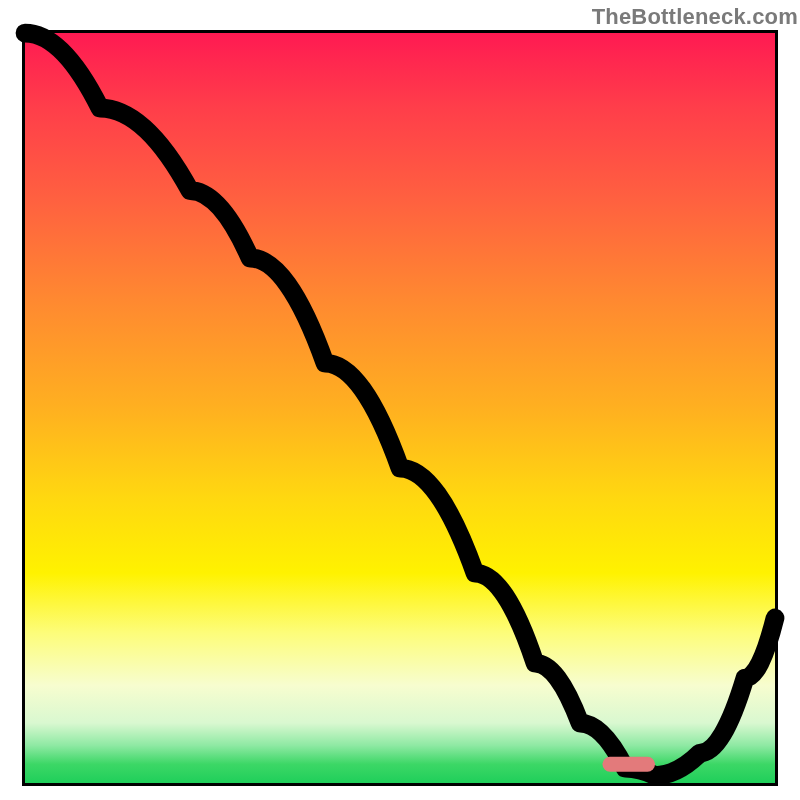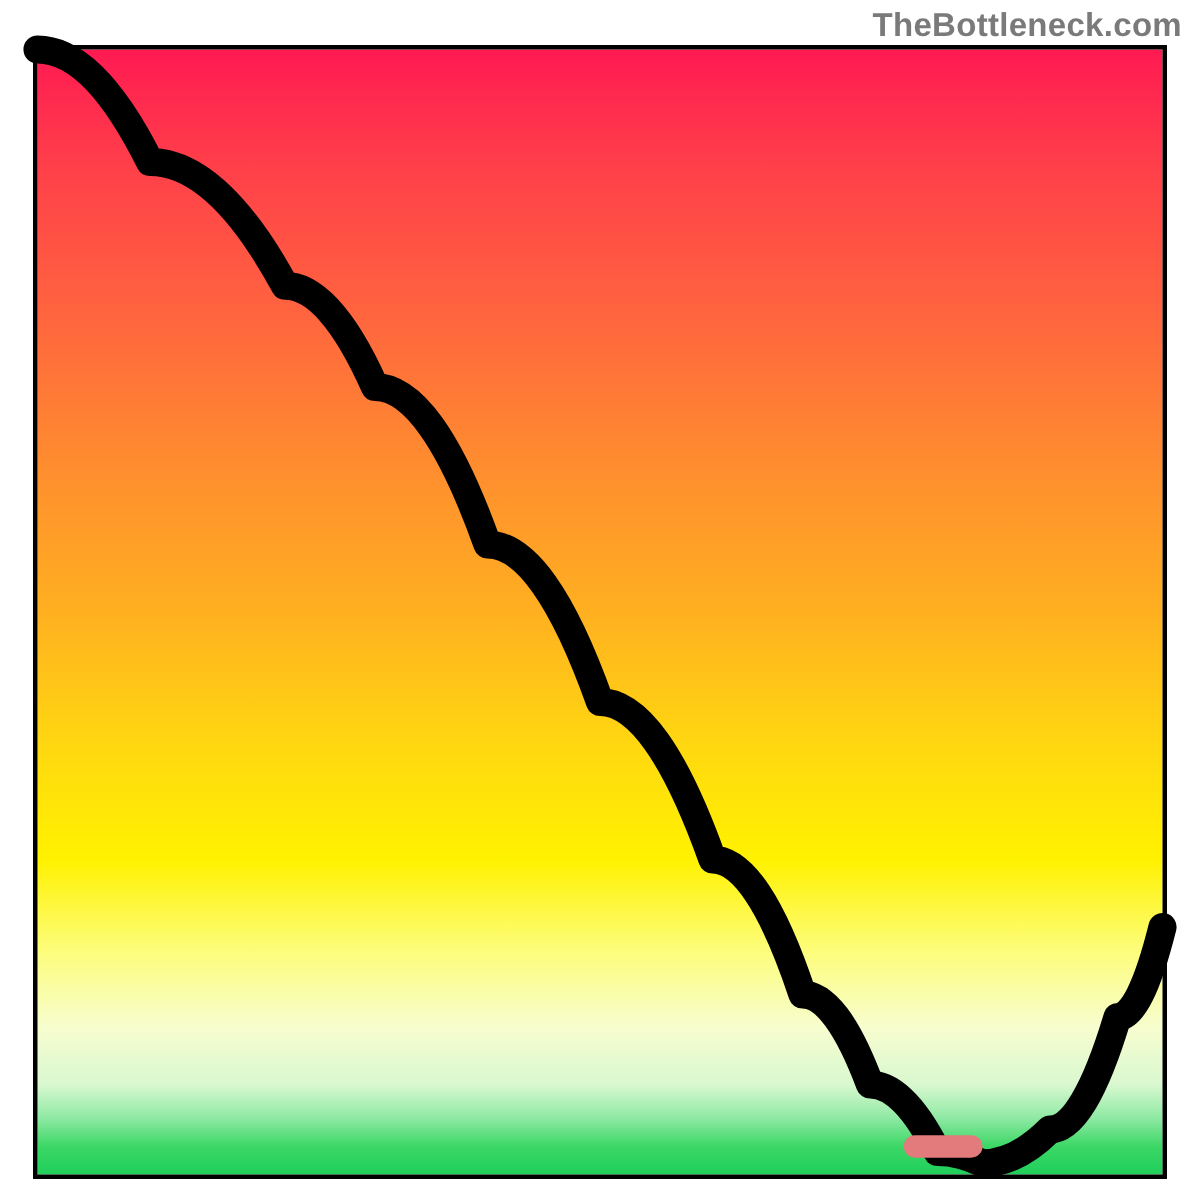--- a/index.html
+++ b/index.html
@@ -12,21 +12,21 @@
     overflow: hidden;
   }
   .stage {
     position: relative;
     width: 800px;
     height: 800px;
   }
   .watermark {
     position: absolute;
     top: 4px;
-    right: 12px;
+    right: 2px;
     font-size: 22px;
     font-weight: 600;
     color: #7a7a7a;
     letter-spacing: 0.2px;
     user-select: none;
   }
   .plot-frame {
     position: absolute;
     left: 22px;
     top: 30px;

